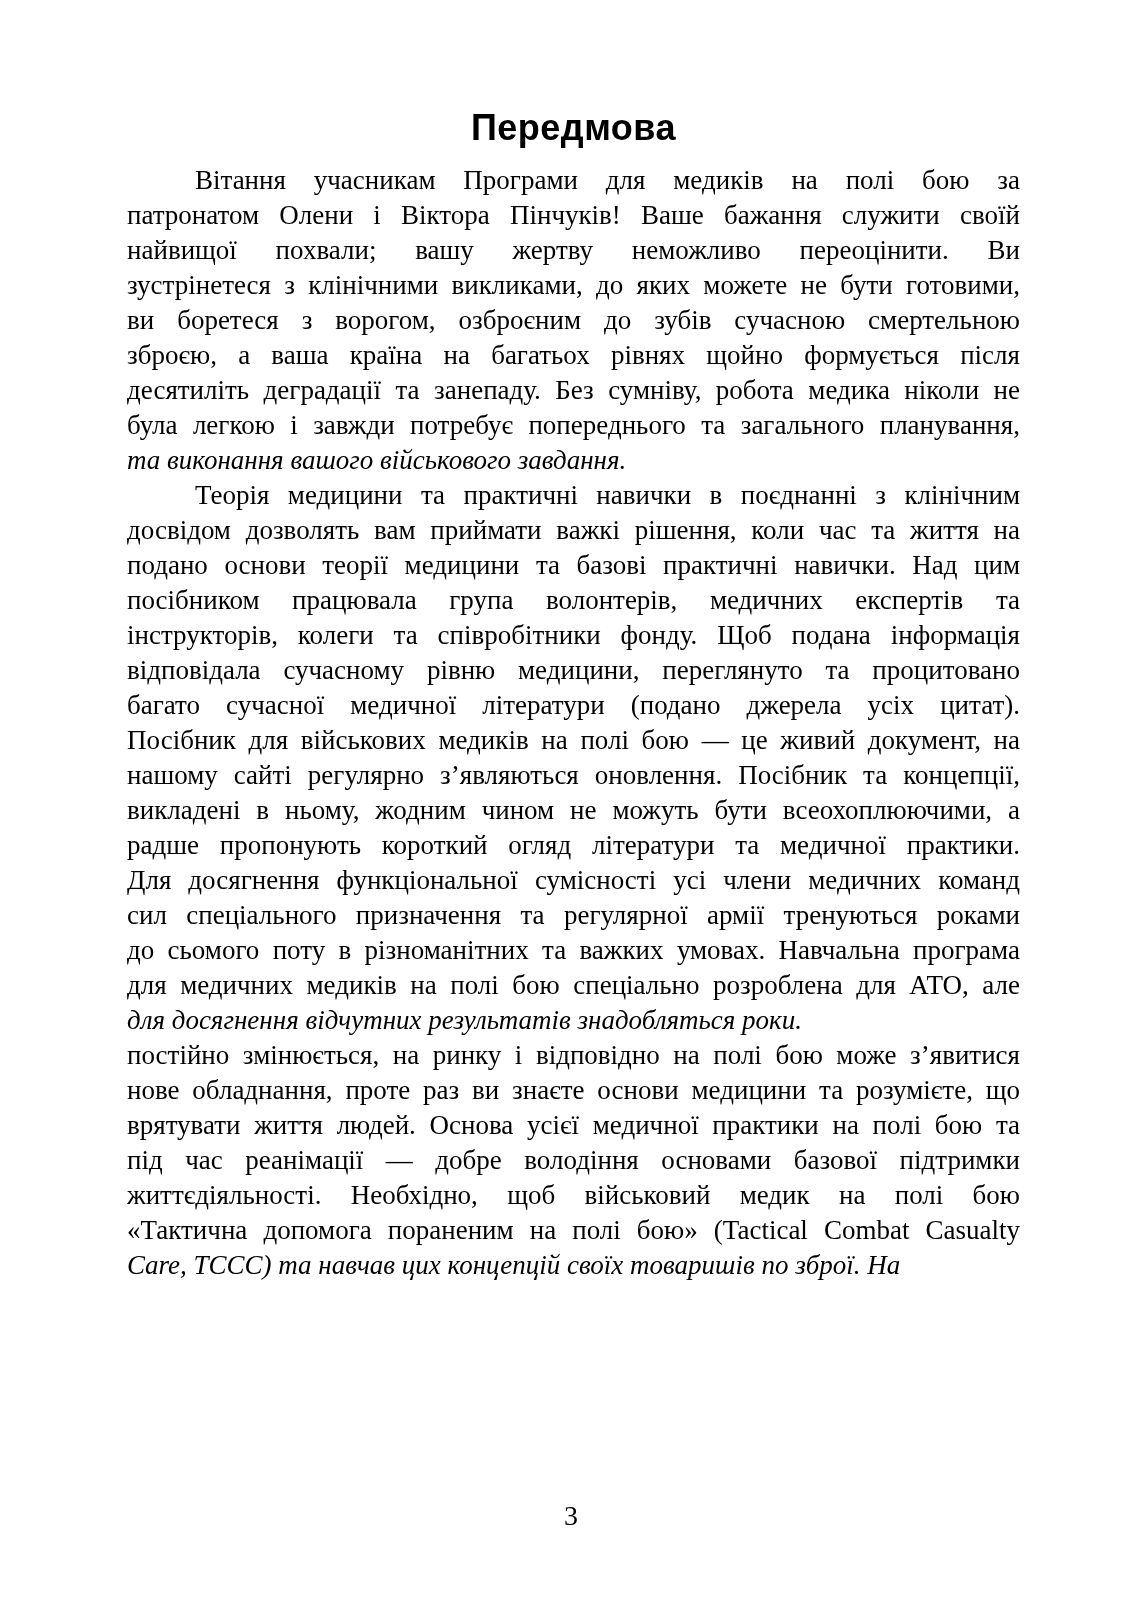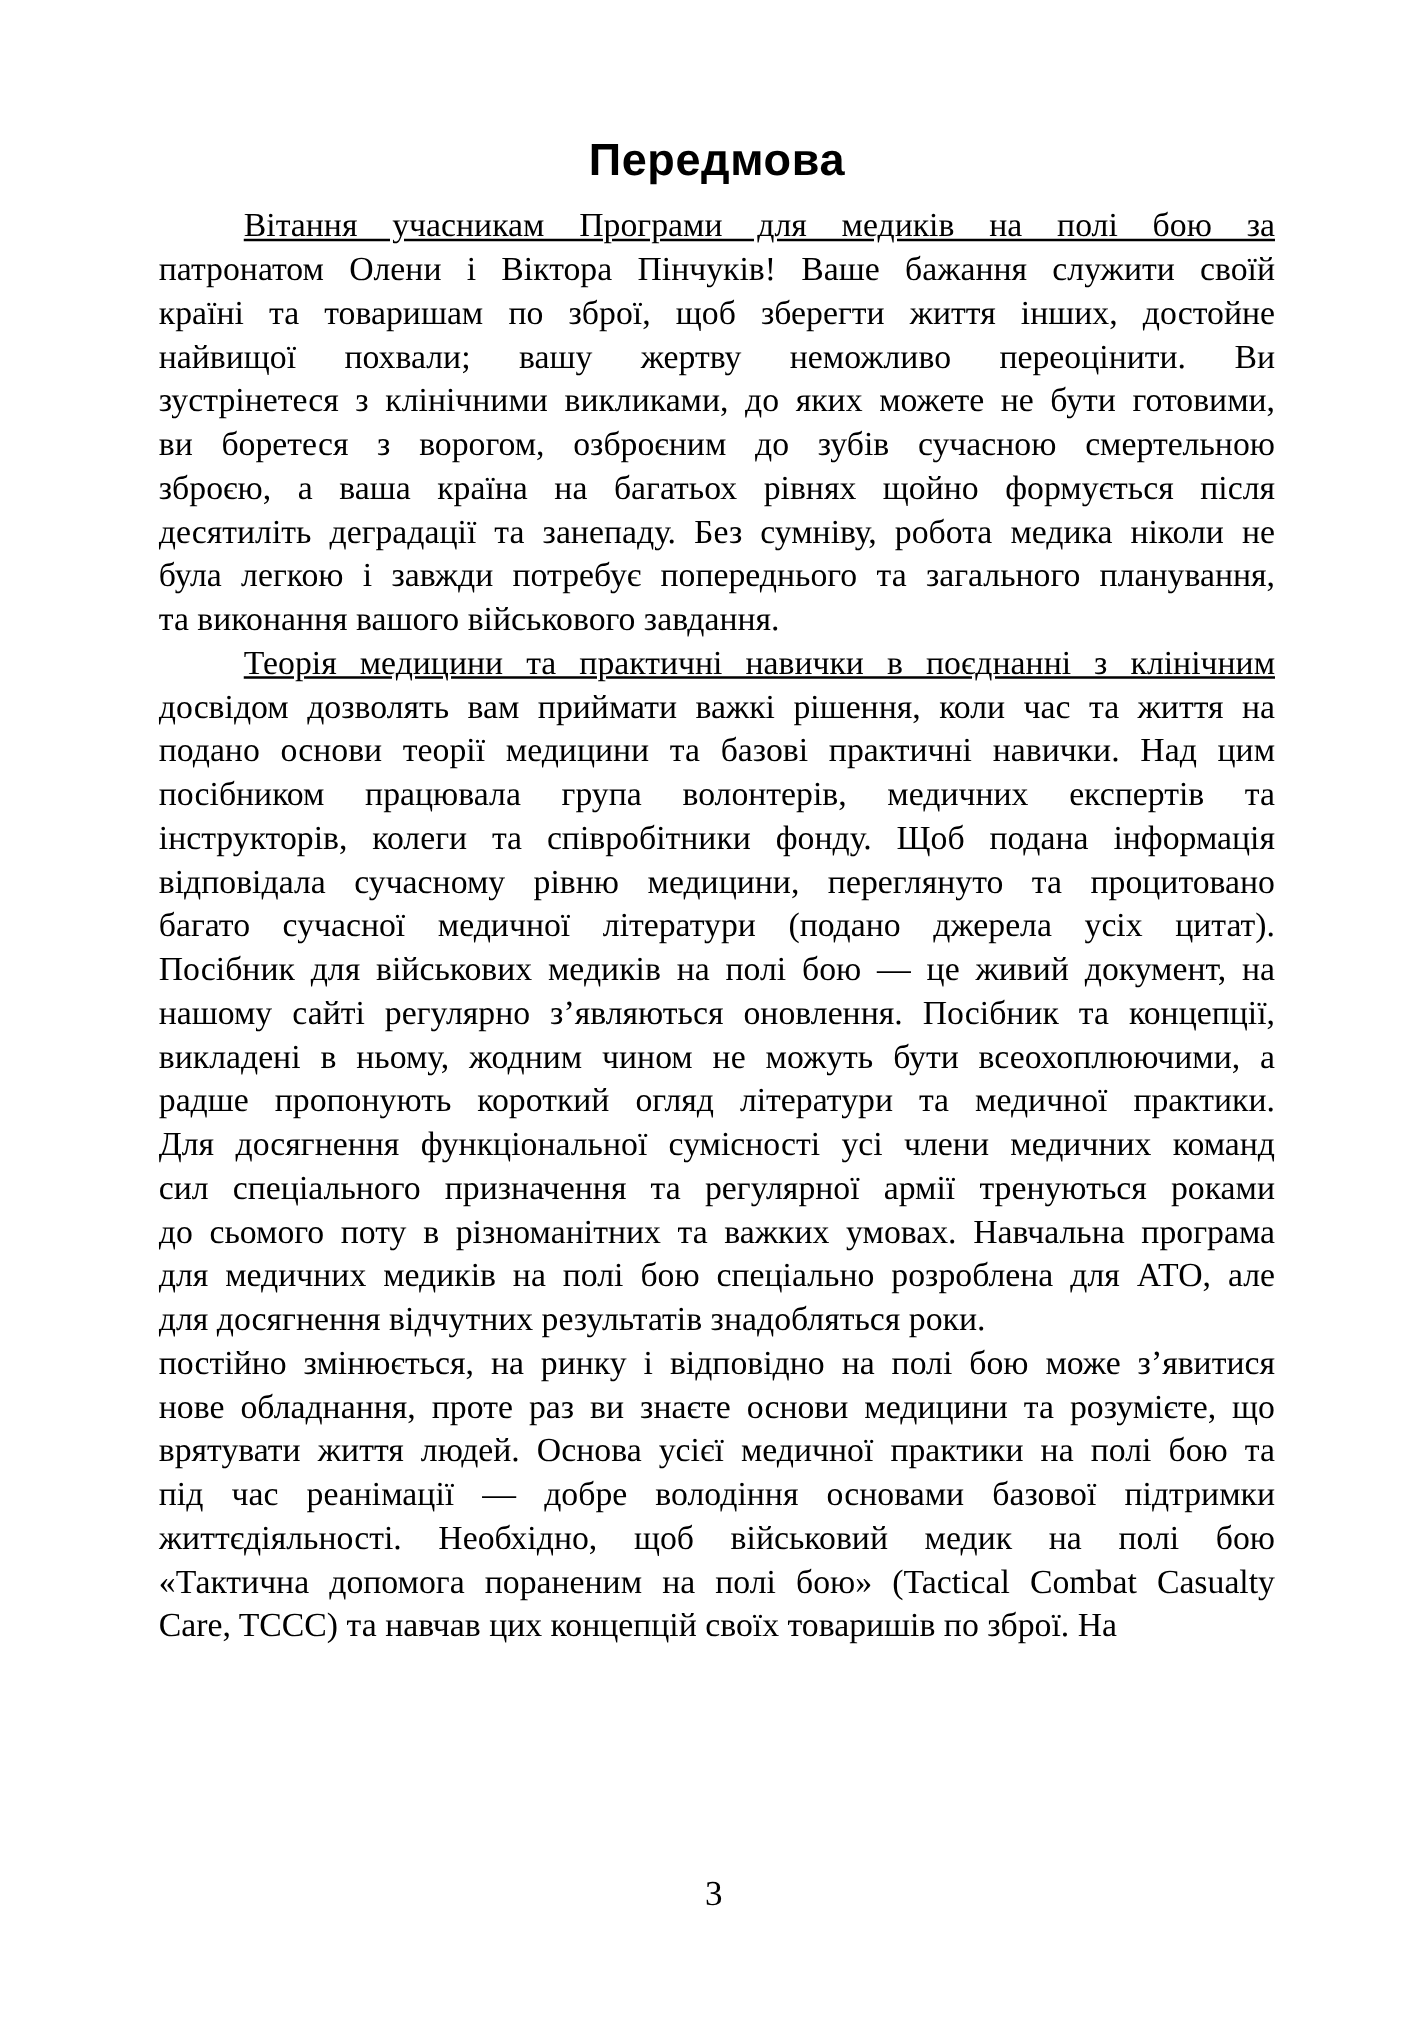--- a/index.html
+++ b/index.html
@@ -31,24 +31,24 @@
     font-size: 27px;
     line-height: 35px;
     height: 35px;
     text-align: justify;
     text-align-last: justify;
     overflow: hidden;
     white-space: nowrap;
   }
   .body-text .line.first {
     text-indent: 68px;
-    text-decoration: underline;
   }
   .body-text .line.last {
     text-align-last: left;
+    font-style: italic;
   }
   .page-number {
     position: absolute;
     top: 1498px;
     left: 0;
     width: 100%;
     text-align: center;
     font-size: 28px;
     line-height: 35px;
     font-family: "Liberation Serif", serif;
@@ -57,21 +57,20 @@
 </style>
 </head>
 <body>
 
 <div class="page">
   <h1 class="title">Передмова</h1>
   <div class="body-text" id="body-text">
       <div class="paragraph">
         <div class="line first">Вітання учасникам Програми для медиків на полі бою за</div>
         <div class="line">патронатом Олени і Віктора Пінчуків! Ваше бажання служити своїй</div>
-        <div class="line">країні та товаришам по зброї, щоб зберегти життя інших, достойне</div>
         <div class="line">найвищої похвали; вашу жертву неможливо переоцінити. Ви</div>
         <div class="line">зустрінетеся з клінічними викликами, до яких можете не бути готовими,</div>
         <div class="line">ви боретеся з ворогом, озброєним до зубів сучасною смертельною</div>
         <div class="line">зброєю, а ваша країна на багатьох рівнях щойно формується після</div>
         <div class="line">десятиліть деградації та занепаду. Без сумніву, робота медика ніколи не</div>
         <div class="line">була легкою і завжди потребує попереднього та загального планування,</div>
         <div class="line last">та виконання вашого військового завдання.</div>
       </div>
       <div class="paragraph">
         <div class="line first">Теорія медицини та практичні навички в поєднанні з клінічним</div>

